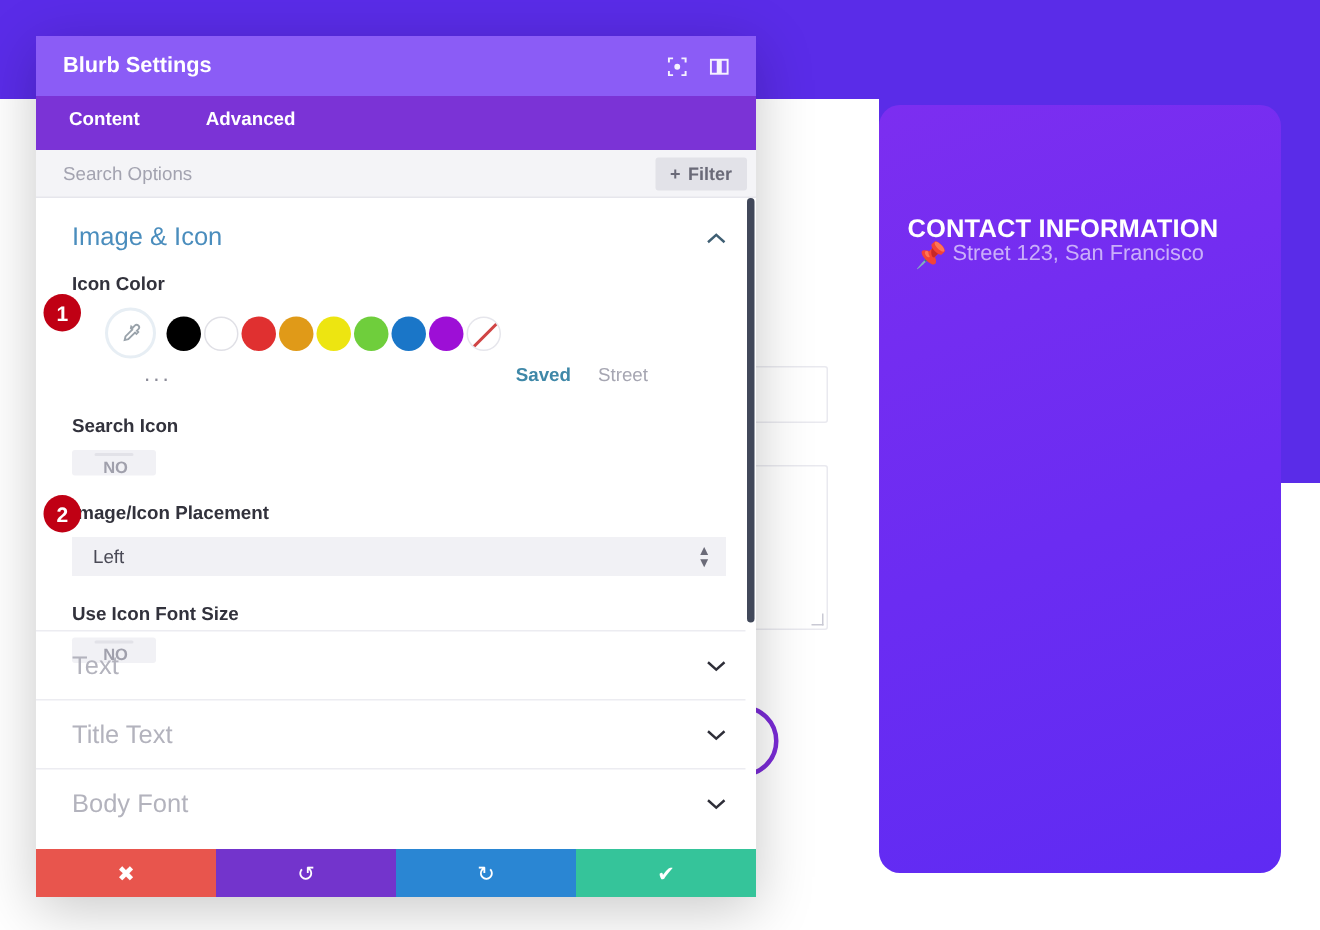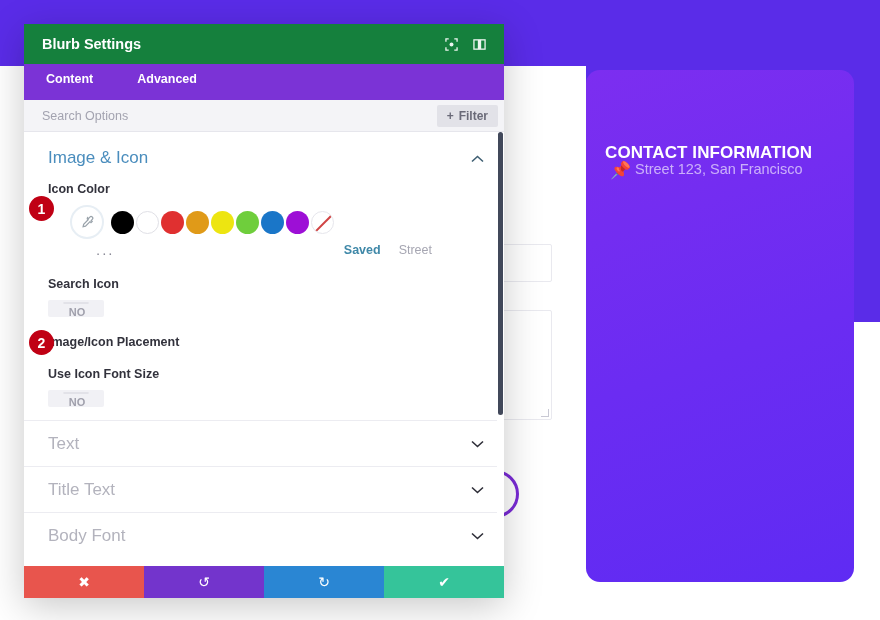--- a/index.html
+++ b/index.html
@@ -113,21 +113,21 @@
     width: 480px;
     height: 574px;
     background: #ffffff;
     box-shadow: 0 8px 36px rgba(0,0,0,0.22);
     display: flex;
     flex-direction: column;
     overflow: visible;
   }
   .modal-header {
     height: 40px;
-    background: #15803d;
+    background: #8b5cf6;
     display: flex;
     align-items: center;
     padding: 0 14px 0 18px;
     flex: 0 0 auto;
   }
   .modal-title {
     color: #ffffff;
     font-size: 14.5px;
     font-weight: bold;
     flex: 1 1 auto;
@@ -509,20 +509,24 @@
       <div class="block">
         <div class="field-label">Search Icon</div>
         <div class="toggle">
           <div class="knob"></div>
           <div class="tlabel">NO</div>
         </div>
       </div>
 
       <div class="block">
         <div class="field-label">Image/Icon Placement</div>
+        <div class="select">
+          <span class="sv">Left</span>
+          <span class="spin">▲<br>▼</span>
+        </div>
       </div>
 
       <div class="block">
         <div class="field-label">Use Icon Font Size</div>
         <div class="toggle">
           <div class="knob"></div>
           <div class="tlabel">NO</div>
         </div>
       </div>
 

